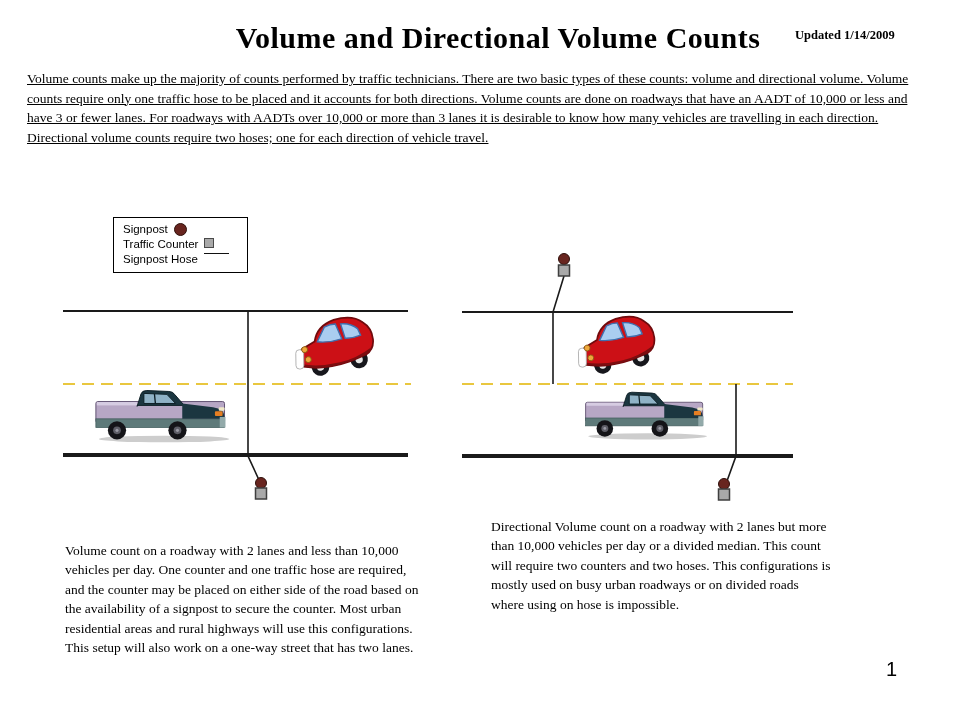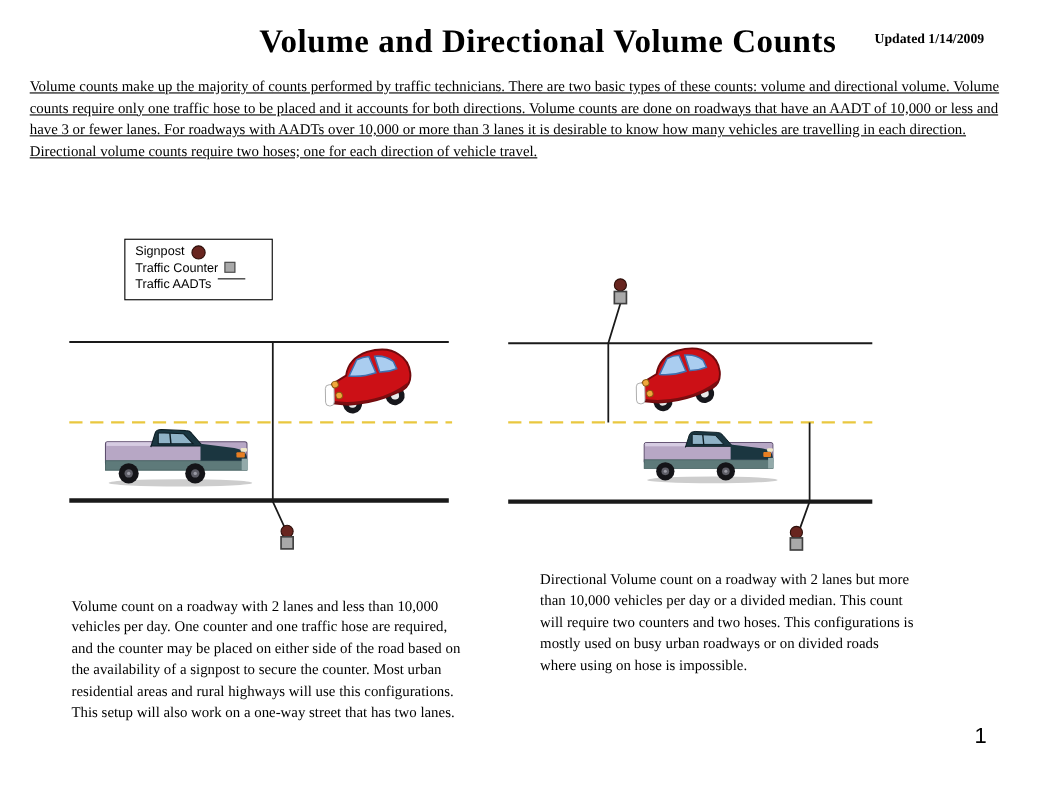--- a/index.html
+++ b/index.html
@@ -48,21 +48,21 @@
   <div class="legend">
     <div class="legend-row">
       <span class="legend-label">Signpost</span>
       <span class="li-dot"></span>
     </div>
     <div class="legend-row">
       <span class="legend-label">Traffic Counter</span>
       <span class="li-square"></span>
     </div>
     <div class="legend-row">
-      <span class="legend-label">Traffic AADTs</span>
+      <span class="legend-label">Signpost Hose</span>
       <span class="li-line"></span>
     </div>
   </div>
 
   <svg class="diagram-layer" viewBox="0 0 960 720">
     <defs>
       <symbol id="car-red" viewBox="0 0 100 72">
         <g transform="rotate(-11 50 36)">
           <circle cx="29" cy="57" r="10" fill="#17171c"></circle>
           <circle cx="29" cy="57" r="4.2" fill="#e8e8e8"></circle>

